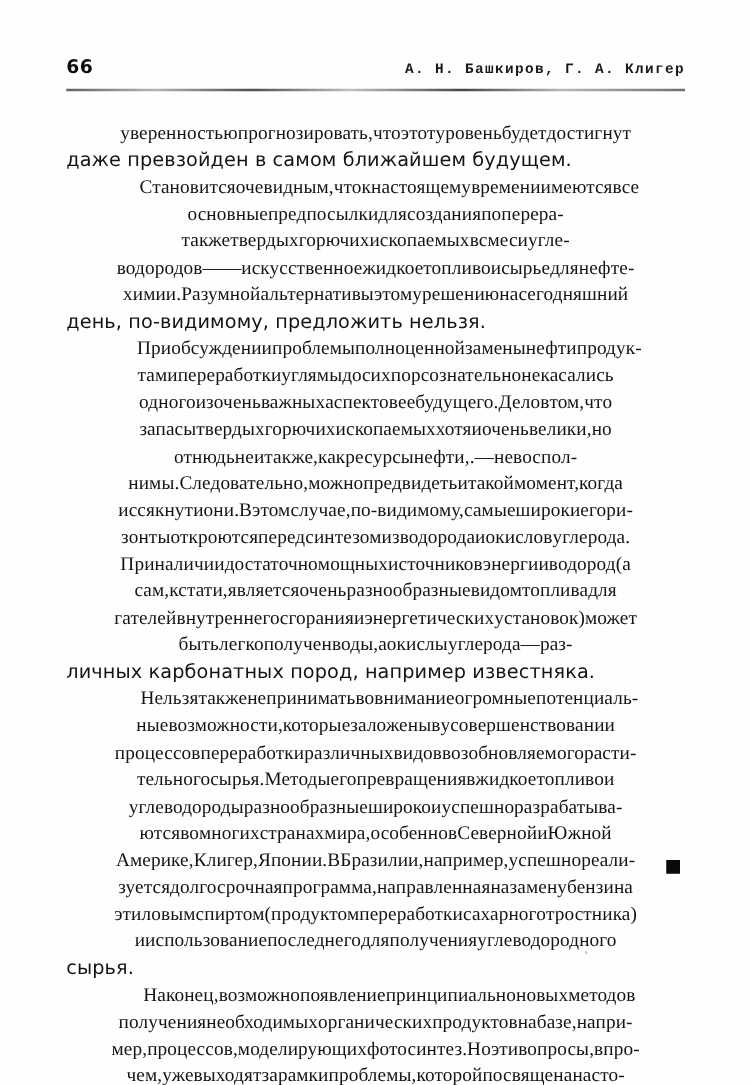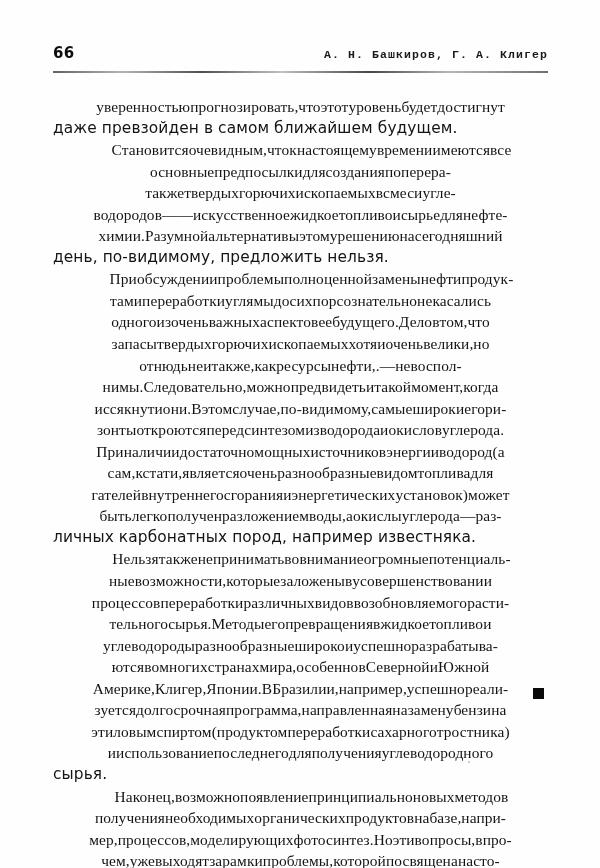--- a/index.html
+++ b/index.html
@@ -146,21 +146,21 @@
       <div class="tline just"><span class="w">тами</span><span class="w">переработки</span><span class="w">угля</span><span class="w">мы</span><span class="w">до</span><span class="w">сих</span><span class="w">пор</span><span class="w">сознательно</span><span class="w">не</span><span class="w">касались</span></div>
       <div class="tline just"><span class="w">одного</span><span class="w">из</span><span class="w">очень</span><span class="w">важных</span><span class="w">аспектов</span><span class="w">ее</span><span class="w">будущего.</span><span class="w">Дело</span><span class="w">в</span><span class="w">том,</span><span class="w">что</span></div>
       <div class="tline just"><span class="w">запасы</span><span class="w">твердых</span><span class="w">горючих</span><span class="w">ископаемых</span><span class="w">хотя</span><span class="w">и</span><span class="w">очень</span><span class="w">велики,</span><span class="w">но</span></div>
       <div class="tline just"><span class="w">отнюдь</span><span class="w">не</span><span class="w">и</span><span class="w">так</span><span class="w">же,</span><span class="w">как</span><span class="w">ресурсы</span><span class="w">нефти,</span><span class="w">.—</span><span class="w">невоспол-</span></div>
       <div class="tline just"><span class="w">нимы.</span><span class="w">Следовательно,</span><span class="w">можно</span><span class="w">предвидеть</span><span class="w">и</span><span class="w">такой</span><span class="w">момент,</span><span class="w">когда</span></div>
       <div class="tline just"><span class="w">иссякнут</span><span class="w">и</span><span class="w">они.</span><span class="w">В</span><span class="w">этом</span><span class="w">случае,</span><span class="w">по-видимому,</span><span class="w">самые</span><span class="w">широкие</span><span class="w">гори-</span></div>
       <div class="tline just"><span class="w">зонты</span><span class="w">откроются</span><span class="w">перед</span><span class="w">синтезом</span><span class="w">из</span><span class="w">водорода</span><span class="w">и</span><span class="w">окислов</span><span class="w">углерода.</span></div>
       <div class="tline just"><span class="w">При</span><span class="w">наличии</span><span class="w">достаточно</span><span class="w">мощных</span><span class="w">источников</span><span class="w">энергии</span><span class="w">водород</span><span class="w">(а</span></div>
       <div class="tline just"><span class="w">сам,</span><span class="w">кстати,</span><span class="w">является</span><span class="w">очень</span><span class="w">разнообразные</span><span class="w">видом</span><span class="w">топлива</span><span class="w">для</span></div>
       <div class="tline just"><span class="w">гателей</span><span class="w">внутреннего</span><span class="w">сгорания</span><span class="w">и</span><span class="w">энергетических</span><span class="w">установок)</span><span class="w">может</span></div>
-      <div class="tline just"><span class="w">быть</span><span class="w">легко</span><span class="w">получен</span><span class="w">разложением</span><span class="w">воды,</span><span class="w">а</span><span class="w">окислы</span><span class="w">углерода</span><span class="w">—</span><span class="w">раз-</span></div>
+      <div class="tline just"><span class="w">быть</span><span class="w">легко</span><span class="w">получен</span><span class="w">воды,</span><span class="w">а</span><span class="w">окислы</span><span class="w">углерода</span><span class="w">—</span><span class="w">раз-</span></div>
       <div class="tline flush"><span class="w">личных карбонатных пород, например известняка.</span></div>
       <div class="tline just"><span class="indent"></span><span class="w">Нельзя</span><span class="w">также</span><span class="w">не</span><span class="w">принимать</span><span class="w">во</span><span class="w">внимание</span><span class="w">огромные</span><span class="w">потенциаль-</span></div>
       <div class="tline just"><span class="w">ные</span><span class="w">возможности,</span><span class="w">которые</span><span class="w">заложены</span><span class="w">в</span><span class="w">усовершенствовании</span></div>
       <div class="tline just"><span class="w">процессов</span><span class="w">переработки</span><span class="w">различных</span><span class="w">видов</span><span class="w">возобновляемого</span><span class="w">расти-</span></div>
       <div class="tline just"><span class="w">тельного</span><span class="w">сырья.</span><span class="w">Методы</span><span class="w">его</span><span class="w">превращения</span><span class="w">в</span><span class="w">жидкое</span><span class="w">топливо</span><span class="w">и</span></div>
       <div class="tline just"><span class="w">углеводороды</span><span class="w">разнообразные</span><span class="w">широко</span><span class="w">и</span><span class="w">успешно</span><span class="w">разрабатыва-</span></div>
       <div class="tline just"><span class="w">ются</span><span class="w">во</span><span class="w">многих</span><span class="w">странах</span><span class="w">мира,</span><span class="w">особенно</span><span class="w">в</span><span class="w">Северной</span><span class="w">и</span><span class="w">Южной</span></div>
       <div class="tline just"><span class="w">Америке,</span><span class="w">Клигер,</span><span class="w">Японии.</span><span class="w">В</span><span class="w">Бразилии,</span><span class="w">например,</span><span class="w">успешно</span><span class="w">реали-</span></div>
       <div class="tline just"><span class="w">зуется</span><span class="w">долгосрочная</span><span class="w">программа,</span><span class="w">направленная</span><span class="w">на</span><span class="w">замену</span><span class="w">бензина</span></div>
       <div class="tline just"><span class="w">этиловым</span><span class="w">спиртом</span><span class="w">(продуктом</span><span class="w">переработки</span><span class="w">сахарного</span><span class="w">тростника)</span></div>

